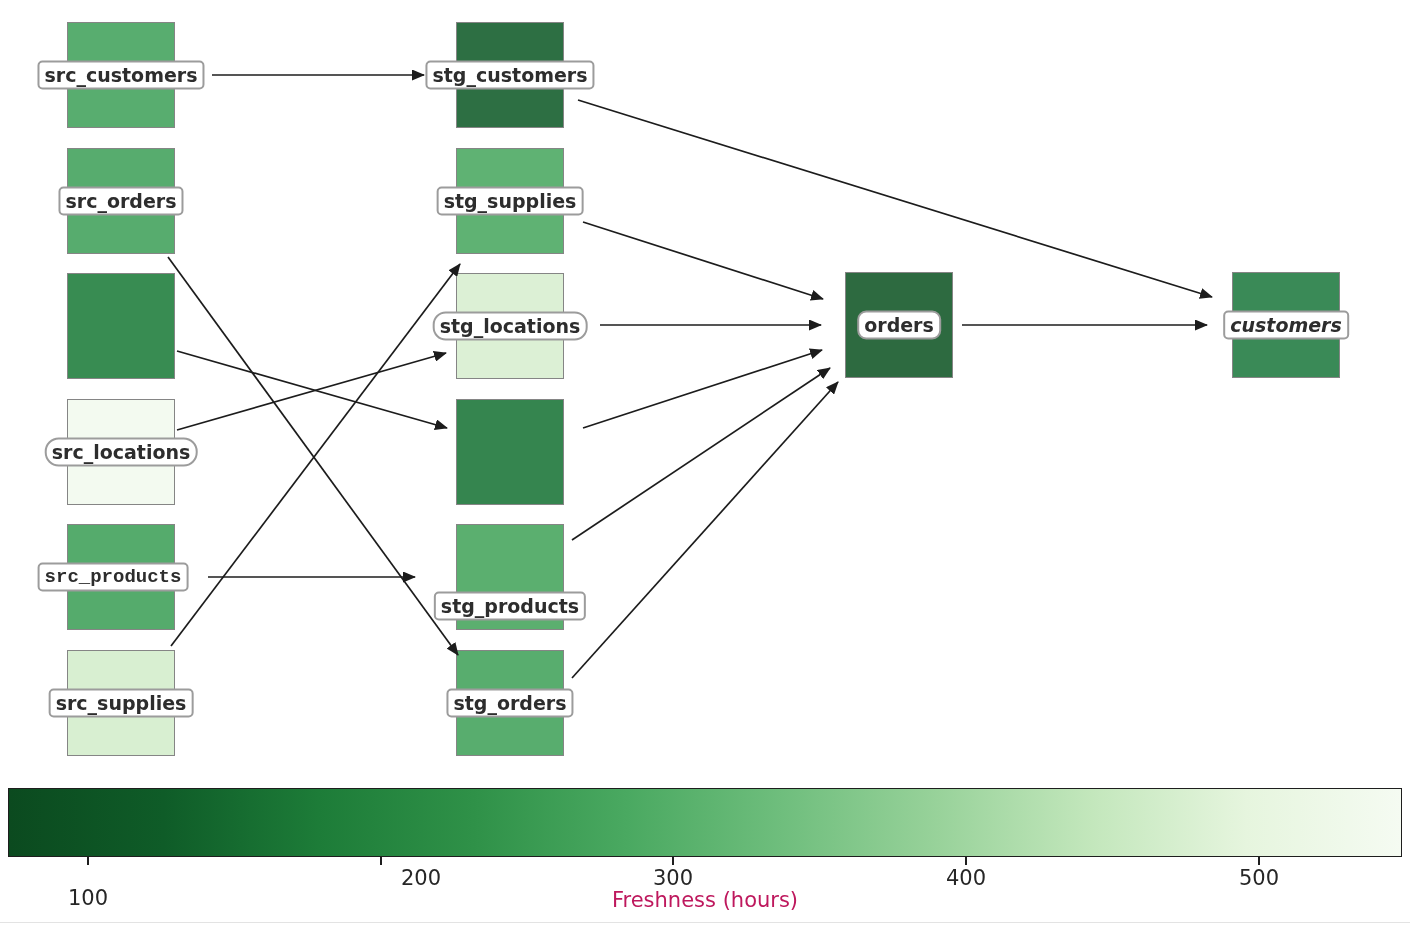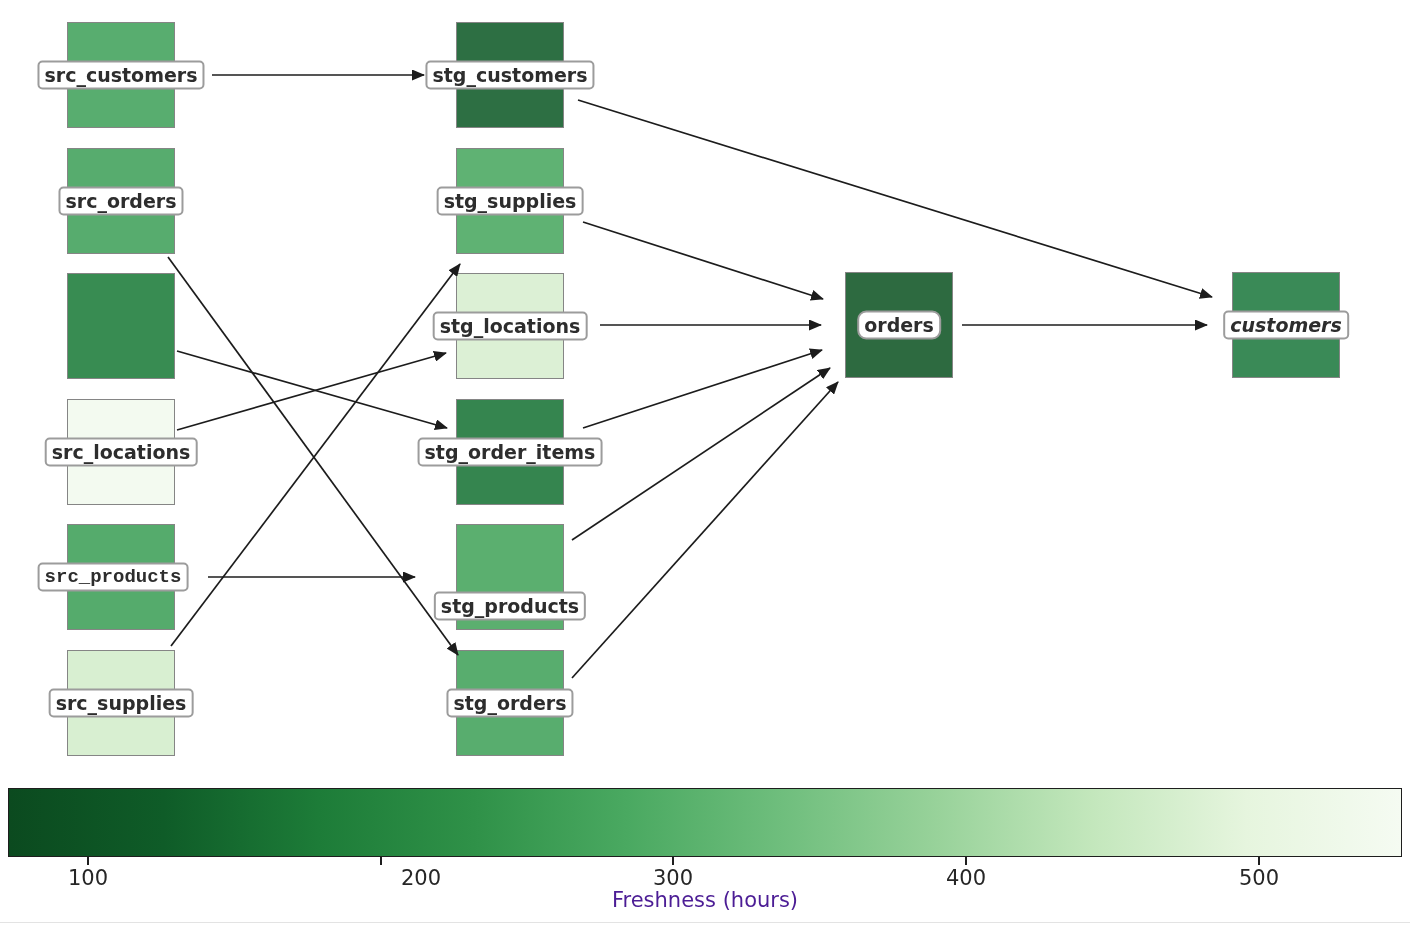--- a/index.html
+++ b/index.html
@@ -25,21 +25,21 @@
   }
   .cb-tick{
     position:absolute;top:857px;width:2px;height:8px;background:#1e1e1e;z-index:4;
   }
   .cb-tick-label{
     position:absolute;top:866px;transform:translateX(-50%);
     font-size:21px;color:#262626;z-index:4;
   }
   .cb-axis-label{
     position:absolute;left:705px;top:888px;transform:translateX(-50%);
-    font-size:21px;color:#4c1d95;z-index:4;white-space:nowrap;
+    font-size:21px;color:#be185d;z-index:4;white-space:nowrap;
   }
   .bottom-line{
     position:absolute;left:0;top:922px;width:1410px;height:1px;background:#e3e3e3;
   }
 </style>
 </head>
 <body>
 
 <div class="canvas">
   <div class="layer" id="nodes-layer">
@@ -76,37 +76,36 @@
       <line x1="600" y1="325" x2="821" y2="325" stroke="#1c1c1c" stroke-width="1.7" marker-end="url(#arrow)"></line>
       <line x1="583" y1="428" x2="822" y2="350" stroke="#1c1c1c" stroke-width="1.7" marker-end="url(#arrow)"></line>
       <line x1="572" y1="540" x2="830" y2="368" stroke="#1c1c1c" stroke-width="1.7" marker-end="url(#arrow)"></line>
       <line x1="572" y1="678" x2="838" y2="382" stroke="#1c1c1c" stroke-width="1.7" marker-end="url(#arrow)"></line>
       <line x1="962" y1="325" x2="1207" y2="325" stroke="#1c1c1c" stroke-width="1.7" marker-end="url(#arrow)"></line>
     </svg>
 
   <div class="layer" id="labels-layer">
       <div class="node-label" style="left: 121px; top: 75px;">src_customers</div>
       <div class="node-label" style="left: 121px; top: 201px;">src_orders</div>
-      <div class="node-label" style="left: 121px; top: 452px;">src_locations</div>
+      <div class="node-label" style="left: 121px; top: 452px; border-radius: 14px;">src_locations</div>
       <div class="node-label" style="left: 113px; top: 577px; font-family: Liberation Mono, monospace;">src_products</div>
       <div class="node-label" style="left: 121px; top: 703px;">src_supplies</div>
       <div class="node-label" style="left: 510px; top: 75px;">stg_customers</div>
       <div class="node-label" style="left: 510px; top: 201px; text-align: center;">stg_supplies</div>
-      <div class="node-label" style="left: 510px; top: 326px;">stg_locations</div>
-      <div class="node-label" style="left: 510px; top: 452px;">stg_order_items</div>
+      <div class="node-label" style="left: 510px; top: 326px; border-radius: 13px;">stg_locations</div>
       <div class="node-label" style="left: 510px; top: 577px; margin-top: 29px;">stg_products</div>
       <div class="node-label" style="left: 510px; top: 703px;">stg_orders</div>
       <div class="node-label" style="left: 899px; top: 325px; border-radius: 9px;">orders</div>
       <div class="node-label" style="left: 1286px; top: 325px; font-style: italic;">customers</div>
     </div>
 
   <div class="colorbar" id="colorbar-bar" style="background: linear-gradient(to right, rgb(11, 74, 31), rgb(15, 92, 40), rgb(29, 124, 56), rgb(47, 145, 72), rgb(74, 169, 97), rgb(111, 190, 125), rgb(152, 210, 154), rgb(195, 231, 188), rgb(230, 245, 222), rgb(245, 251, 242));"></div>
   <div id="colorbar-ticks">
       <div class="cb-tick" style="left: 87px;"></div>
-      <div class="cb-tick-label" style="left: 88px;">100</div>
+      <div class="cb-tick-label" style="left: 88px; margin-top: 20px;">100</div>
       <div class="cb-tick" style="left: 380px;"></div>
       <div class="cb-tick-label" style="left: 381px; margin-left: 40px;">200</div>
       <div class="cb-tick" style="left: 672px;"></div>
       <div class="cb-tick-label" style="left: 673px;">300</div>
       <div class="cb-tick" style="left: 965px;"></div>
       <div class="cb-tick-label" style="left: 966px;">400</div>
       <div class="cb-tick" style="left: 1258px;"></div>
       <div class="cb-tick-label" style="left: 1259px;">500</div>
     </div>
   <div class="cb-axis-label">Freshness (hours)</div>

